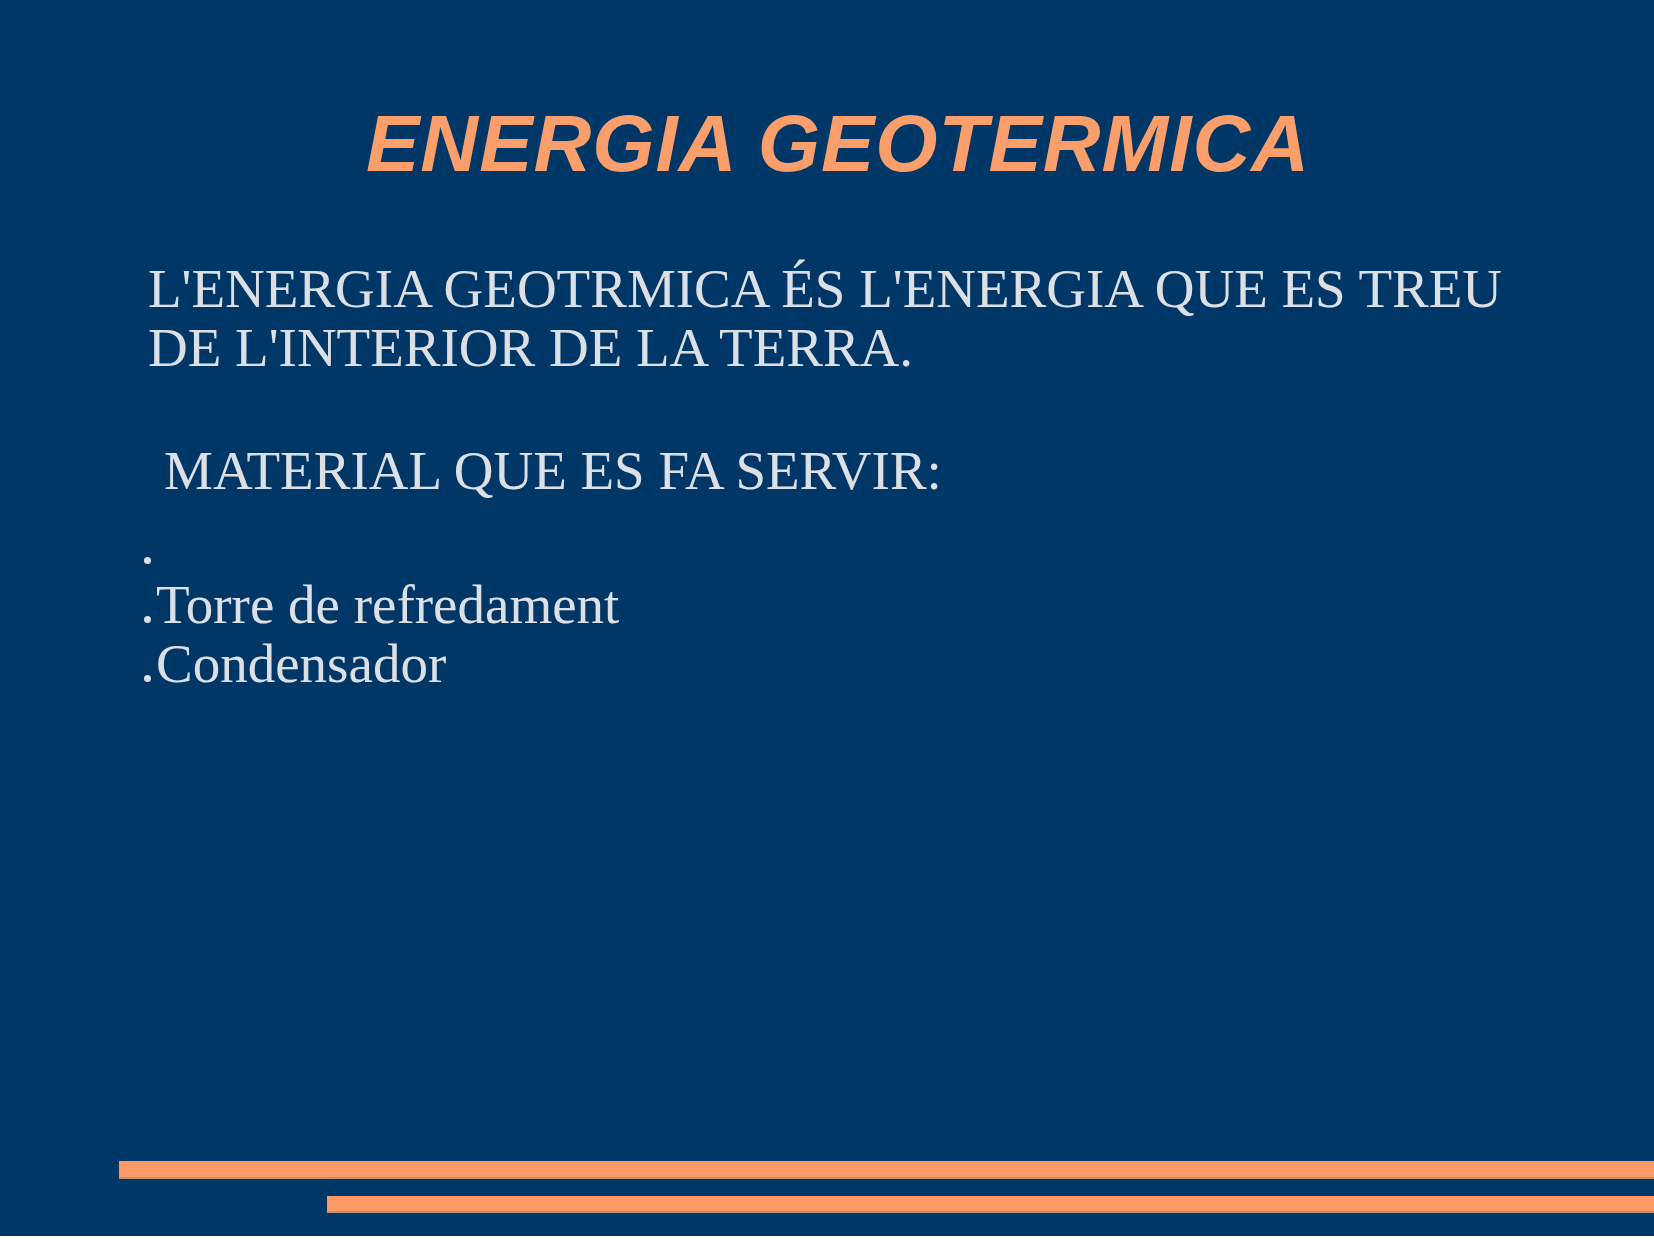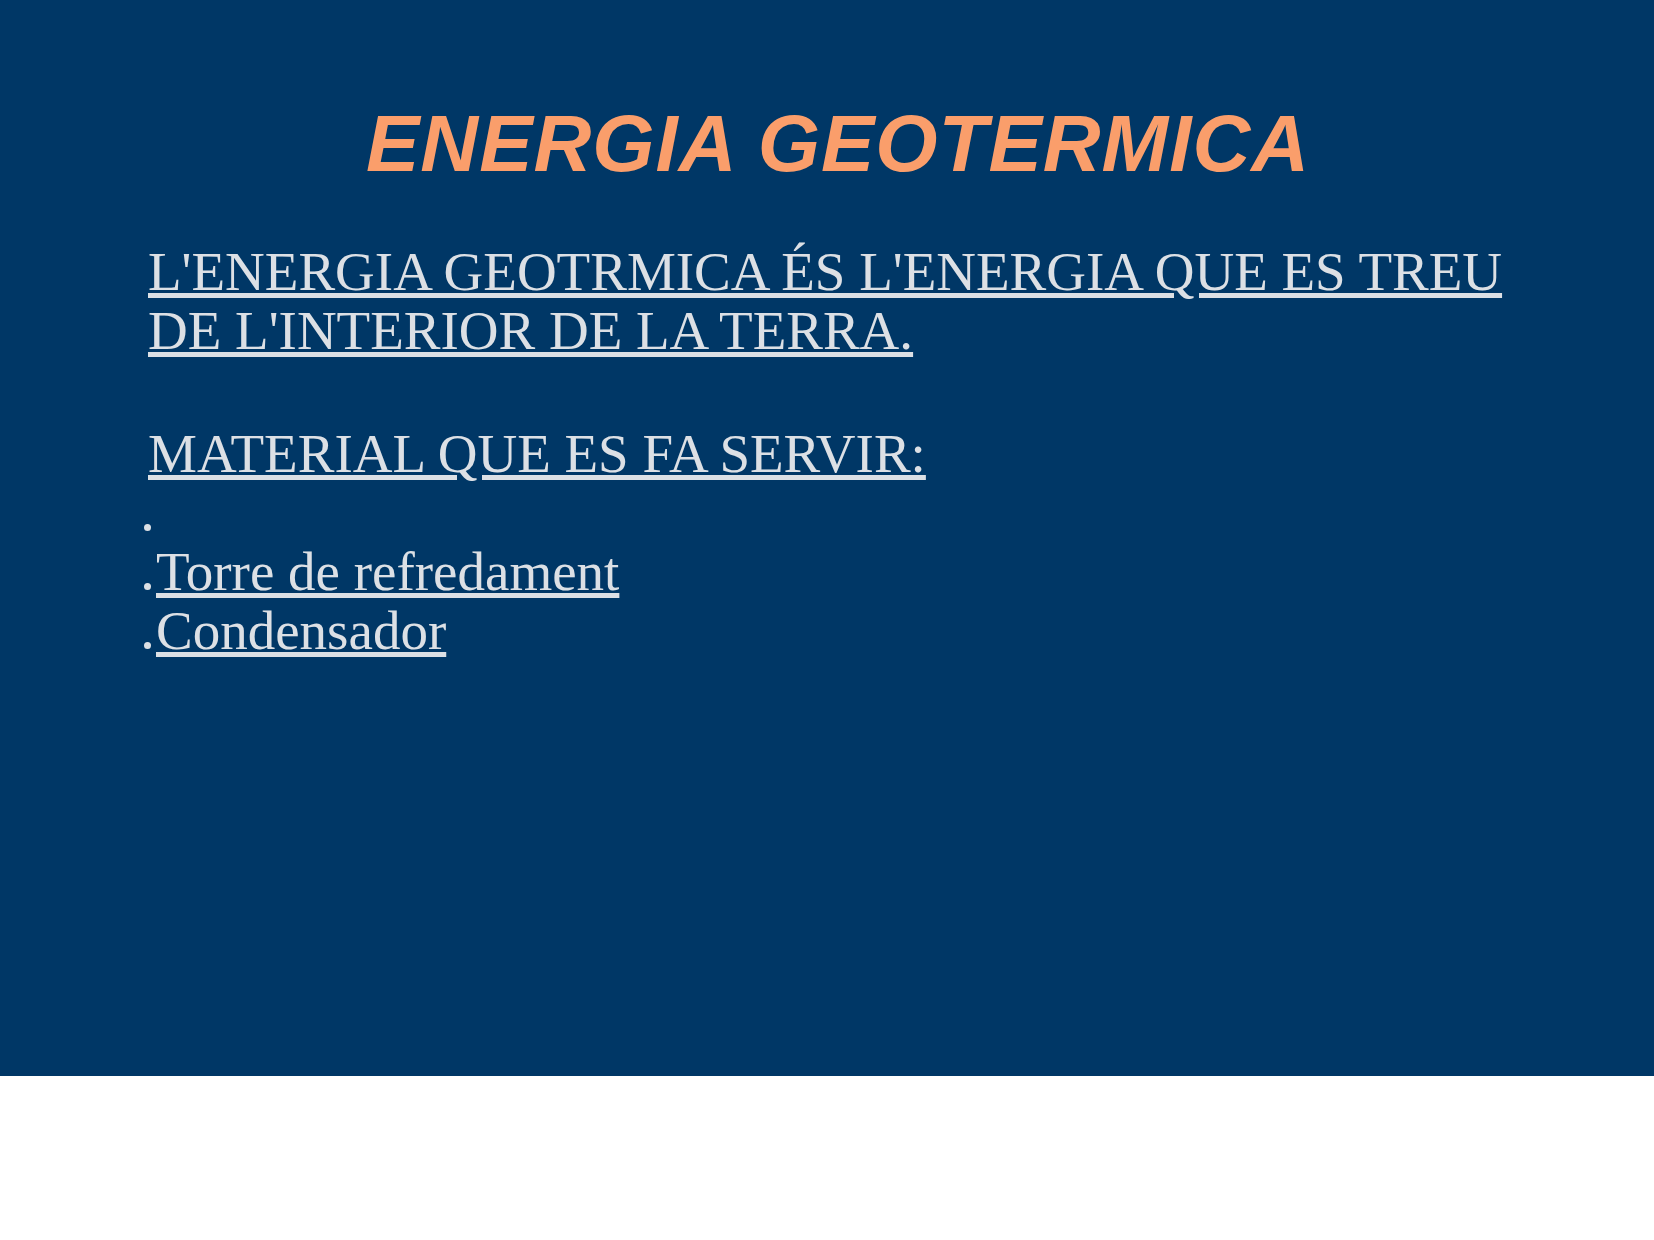--- a/index.html
+++ b/index.html
@@ -2,21 +2,21 @@
 <html style="--background: #003766; --title_color: #FA9E6B; --body_text: #DCE0E5; --bar_color: #FB9A64;"><head>
 <meta charset="utf-8">
 <style>
   html, body {
     margin: 0;
     padding: 0;
   }
   .slide {
     position: relative;
     width: 1654px;
-    height: 1076px;
+    height: 1236px;
     background: var(--background, #003766);
     overflow: hidden;
     font-family: "Liberation Serif", serif;
   }
   .title {
     position: absolute;
     top: 100px;
     left: 0;
     width: 100%;
     margin: 0;
@@ -28,32 +28,31 @@
     font-weight: bold;
     font-size: 80px;
     line-height: 1.1;
     letter-spacing: 1px;
     color: var(--title_color, #FA9E6B);
     white-space: nowrap;
   }
   .body-block {
     position: absolute;
     left: 148px;
-    top: 242px;
+    top: 259px;
     width: 1370px;
     font-size: 55px;
     line-height: 59px;
     color: var(--body_text, #DCE0E5);
-    text-decoration: underline;
   }
   .intro {
     margin: 0 0 64px 0;
   }
   .materials-heading {
-    margin: 0;
+    margin: 16px;
   }
   ul.bullets {
     list-style: none;
     margin: 0 0 0 -4px;
     padding: 0;
   }
   ul.bullets li {
     line-height: 59px;
   }
   .dot {

